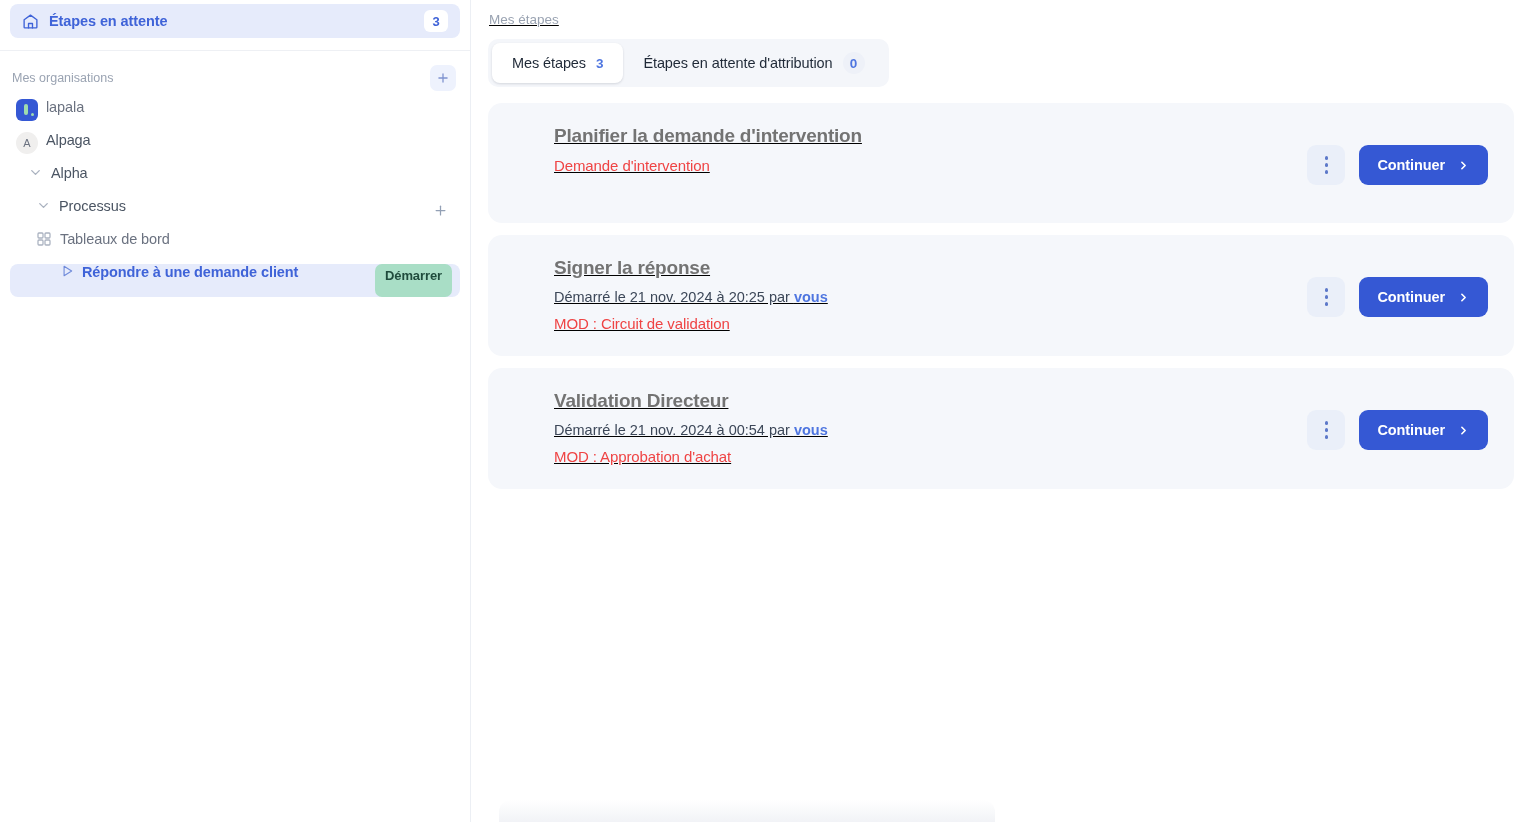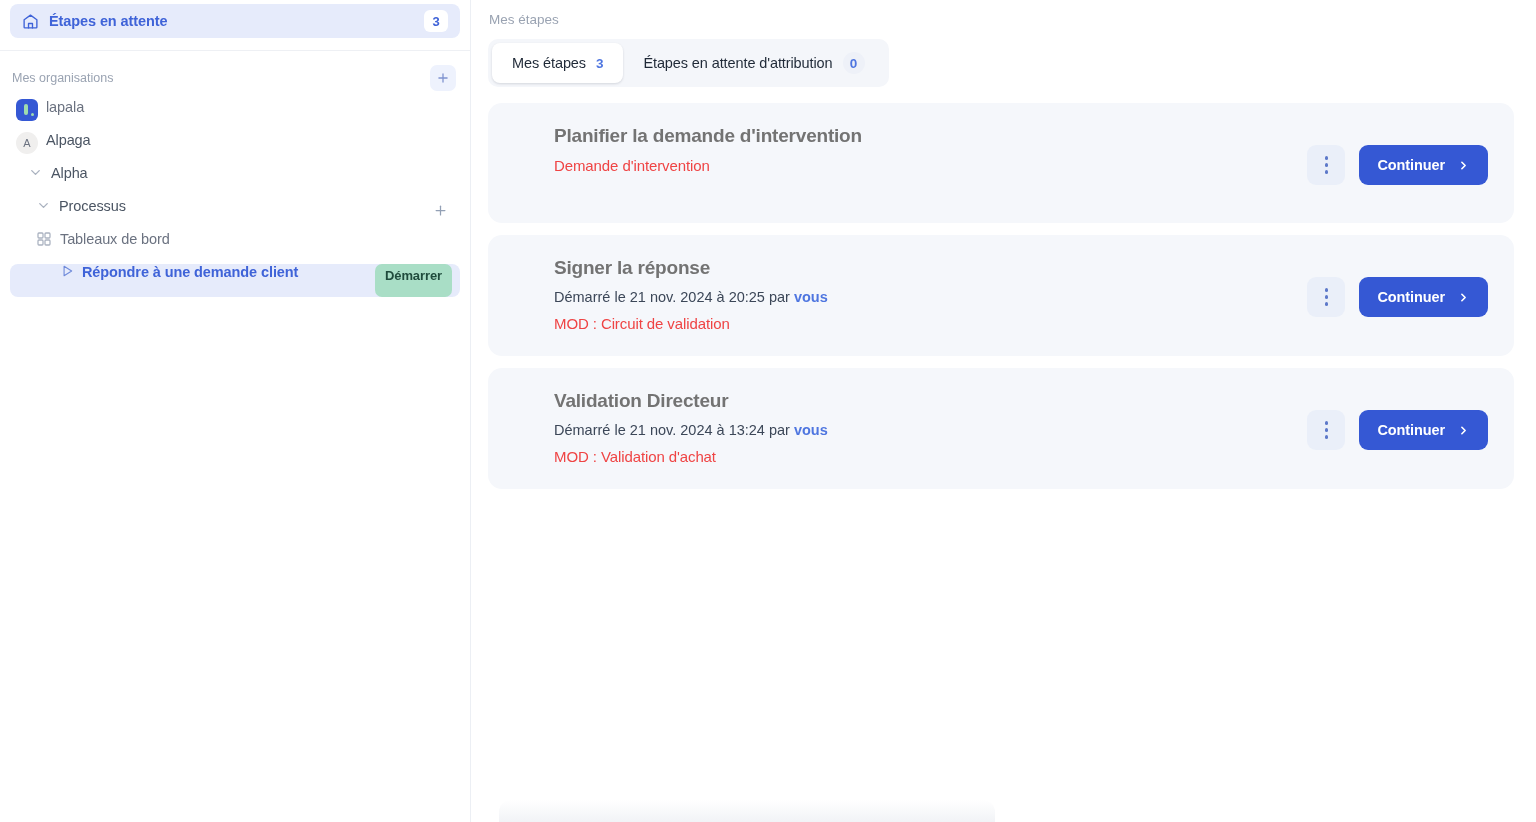--- a/index.html
+++ b/index.html
@@ -254,20 +254,21 @@
     letter-spacing: -.1px;
   }
 
   
   .main {
     flex: 1;
     height: 822px;
     background: #ffffff;
     position: relative;
     overflow: hidden;
+    text-decoration: underline;
   }
 
   .breadcrumb {
     padding: 12px 0 0 18px;
     font-size: 13.5px;
     color: #9aa3b2;
   }
 
   .tabs {
     margin: 12px 0 0 17px;
@@ -555,23 +556,23 @@
                 <polyline points="9 6 15 12 9 18"></polyline>
               </svg>
           </button>
         </div>
       </article>
 
       <article class="card">
         <div class="card-body">
           <div class="card-title">Validation Directeur</div>
           <div class="card-meta">
-            <span>Démarré le 21 nov. 2024 à 13:24 par </span><span class="who">vous</span>
+            <span>Démarré le 21 nov. 2024 à 00:54 par </span><span class="who">vous</span>
           </div>
-          <div class="card-sub">MOD : Validation d'achat</div>
+          <div class="card-sub">MOD : Approbation d'achat</div>
         </div>
         <div class="card-actions">
           <button class="kebab">
             <span></span>
             <span></span>
             <span></span>
           </button>
           <button class="btn-primary">
             <span>Continuer</span>
             <svg viewBox="0 0 24 24" fill="none" stroke="currentColor" stroke-width="3" stroke-linecap="round" stroke-linejoin="round">

